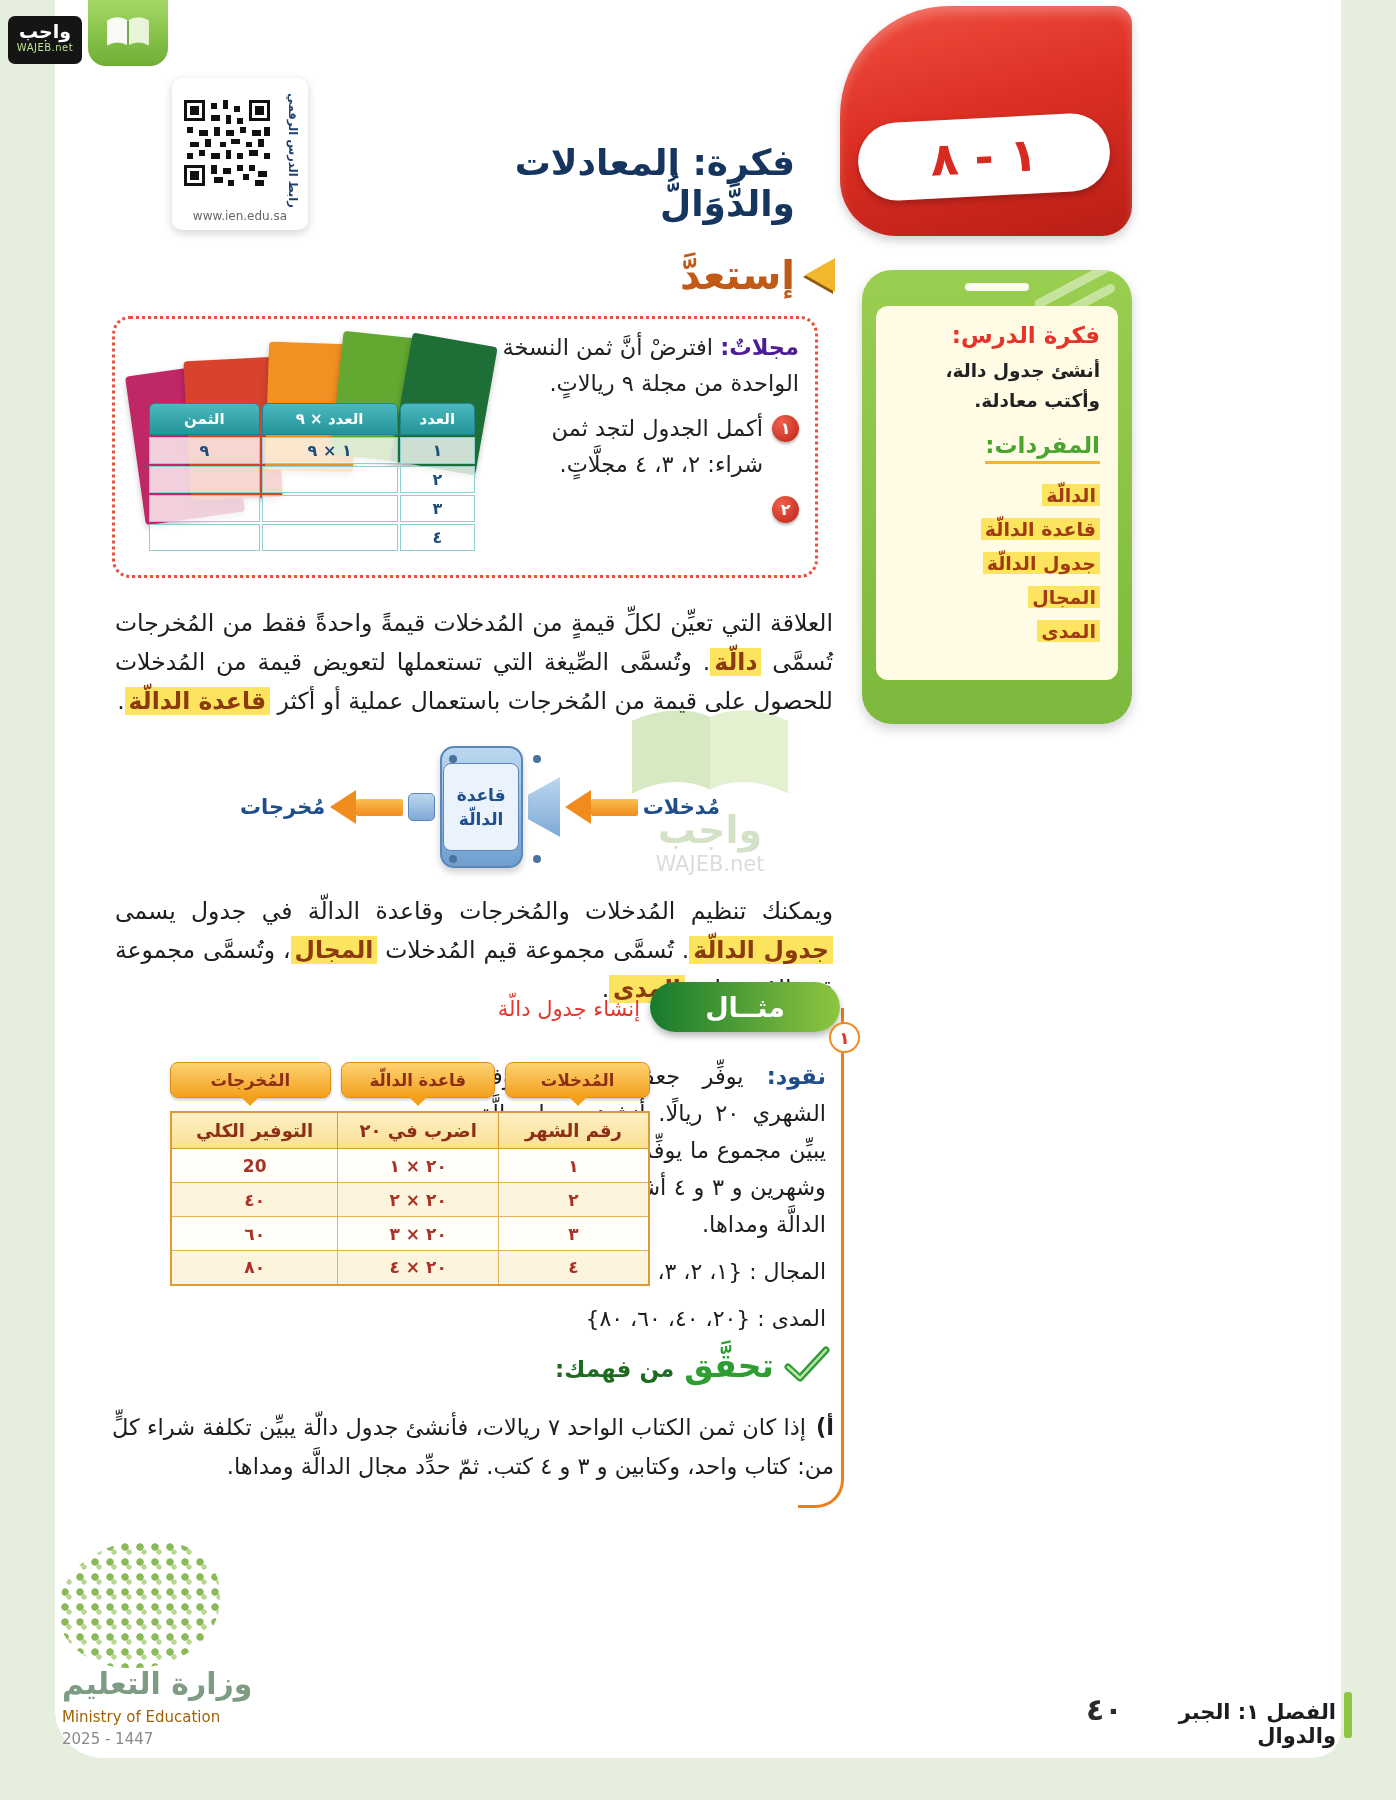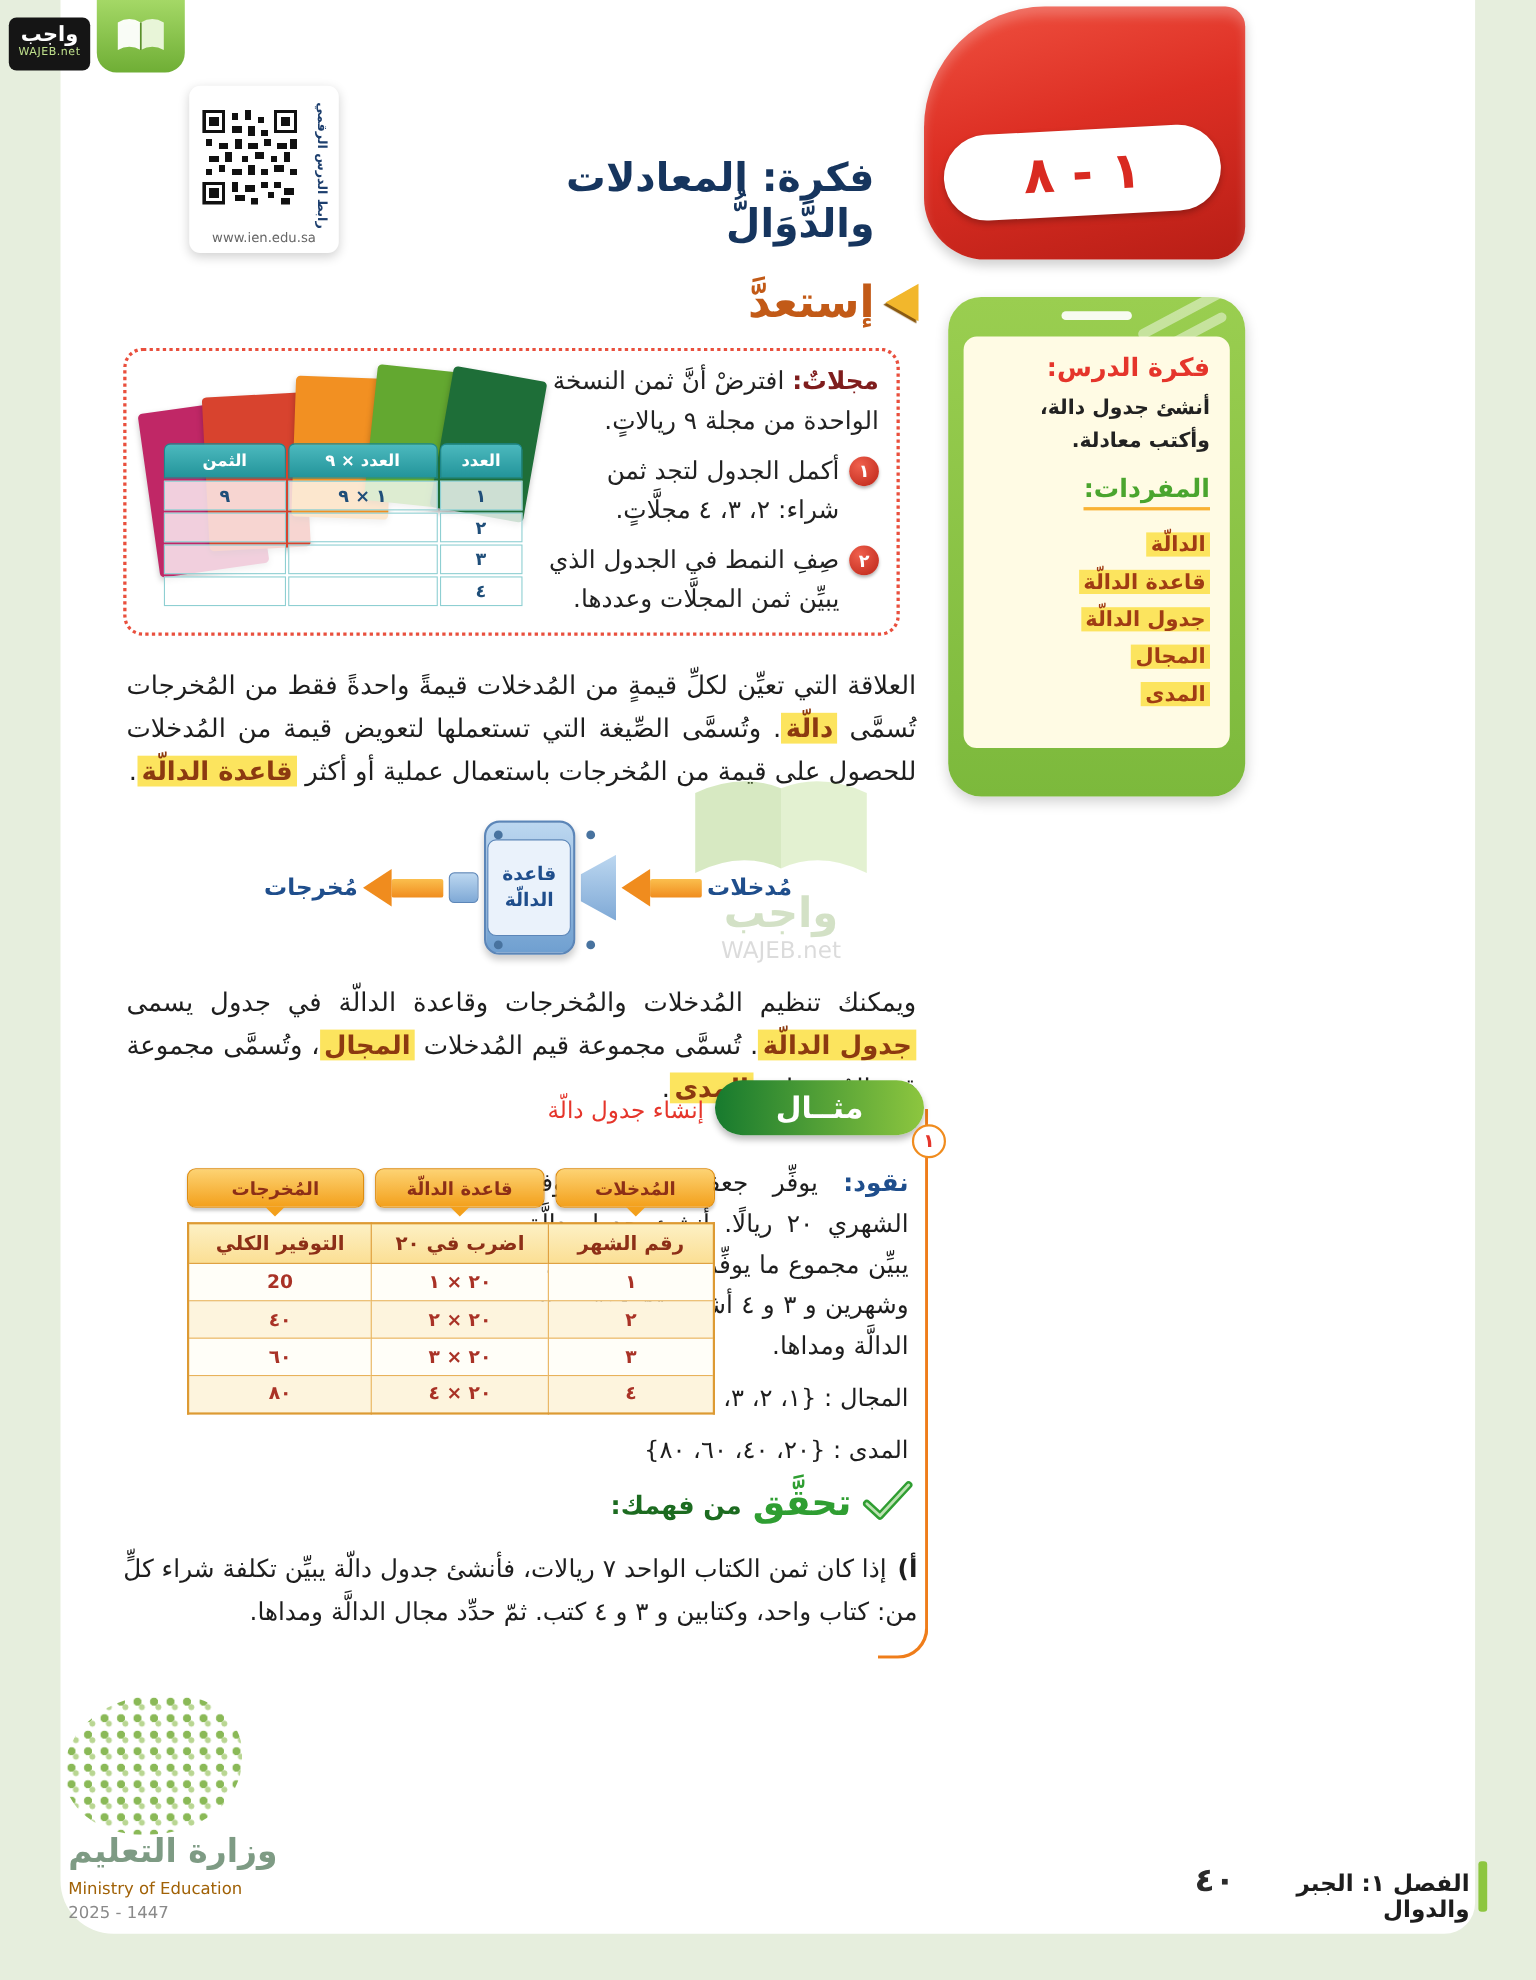--- a/index.html
+++ b/index.html
@@ -40,21 +40,21 @@
   .mag { position:absolute; border-radius:4px; box-shadow:0 3px 6px rgba(0,0,0,.25); }
   .m1 { left:6px; top:36px; width:100px; height:150px; background:#c02766; transform:rotate(-8deg); }
   .m2 { left:58px; top:26px; width:92px; height:140px; background:#d8432e; transform:rotate(-3deg); }
   .m3 { left:138px; top:10px; width:88px; height:128px; background:#f29022; transform:rotate(2deg); }
   .m4 { left:208px; top:2px; width:84px; height:124px; background:#63a830; transform:rotate(6deg); }
   .m5 { left:272px; top:6px; width:86px; height:130px; background:#1e6e38; transform:rotate(10deg); }
   .wtable { position:absolute; left:18px; top:68px; width:330px; border-collapse:separate; border-spacing:2px; }
   .wtable th { background:linear-gradient(#4cb9be,#23949a); color:#fff; font-size:15px; font-weight:bold; padding:6px 4px; border-radius:6px 6px 0 0; border:1px solid #1d878d; }
   .wtable td { background:rgba(255,255,255,.78); border:1px solid #8ecfd2; color:#1f4e79; font-weight:bold; font-size:16px; text-align:center; height:27px; padding:1px 4px; }
   .warmup-text { position:absolute; right:16px; top:10px; width:300px; font-size:22.5px; line-height:36px; color:#222; text-align:right; }
-  .w-intro b { color:#7f1d1d; }
+  .w-intro b { color:#4c1d95; }
   .w-item { display:flex; gap:9px; margin-top:9px; align-items:flex-start; }
   .w-badge { flex:0 0 auto; width:27px; height:27px; border-radius:50%; background:radial-gradient(circle at 35% 30%, #f0604d, #bb2417); color:#fff; font-size:16px; font-weight:bold; display:flex; align-items:center; justify-content:center; margin-top:5px; box-shadow:0 2px 3px rgba(0,0,0,.3); }
 
   
   .sidebar { position:absolute; left:862px; top:270px; width:270px; height:454px; background:linear-gradient(180deg,#9ace50,#7cb93c); border-radius:30px; box-shadow:0 5px 12px rgba(0,0,0,.18); overflow:hidden; z-index:2; }
   .sb-speaker { position:absolute; left:50%; transform:translateX(-50%); top:13px; width:64px; height:8px; background:rgba(255,255,255,.92); border-radius:4px; }
   .sb-streak { position:absolute; background:rgba(255,255,255,.45); height:9px; border-radius:5px; }
   .sk1 { width:90px; left:168px; top:10px; transform:rotate(-28deg); }
   .sk2 { width:60px; left:196px; top:26px; transform:rotate(-28deg); }
   .sb-inner { position:absolute; left:14px; right:14px; top:36px; bottom:44px; background:#fffbe4; border-radius:12px; padding:16px 18px; }
@@ -260,21 +260,20 @@
       </table>
     </div>
     <div class="warmup-text">
       <p class="w-intro"><b>مجلاتٌ:</b><span> افترضْ أنَّ ثمن النسخة الواحدة من مجلة ٩ ريالاتٍ.</span></p>
       <div class="w-item">
         <span class="w-badge">١</span>
         <span class="w-itext">أكمل الجدول لتجد ثمن شراء: ٢، ٣، ٤ مجلَّاتٍ.</span>
       </div>
       <div class="w-item">
         <span class="w-badge">٢</span>
-        <span class="w-itext">صِفِ النمط في الجدول الذي يبيِّن ثمن المجلَّات وعددها.</span>
       </div>
     </div>
   </div>
 
   <div class="sidebar">
     <div class="sb-speaker"></div>
     <div class="sb-streak sk1"></div>
     <div class="sb-streak sk2"></div>
     <div class="sb-inner">
       <div class="sb-idea-title">فكرة الدرس:</div>

